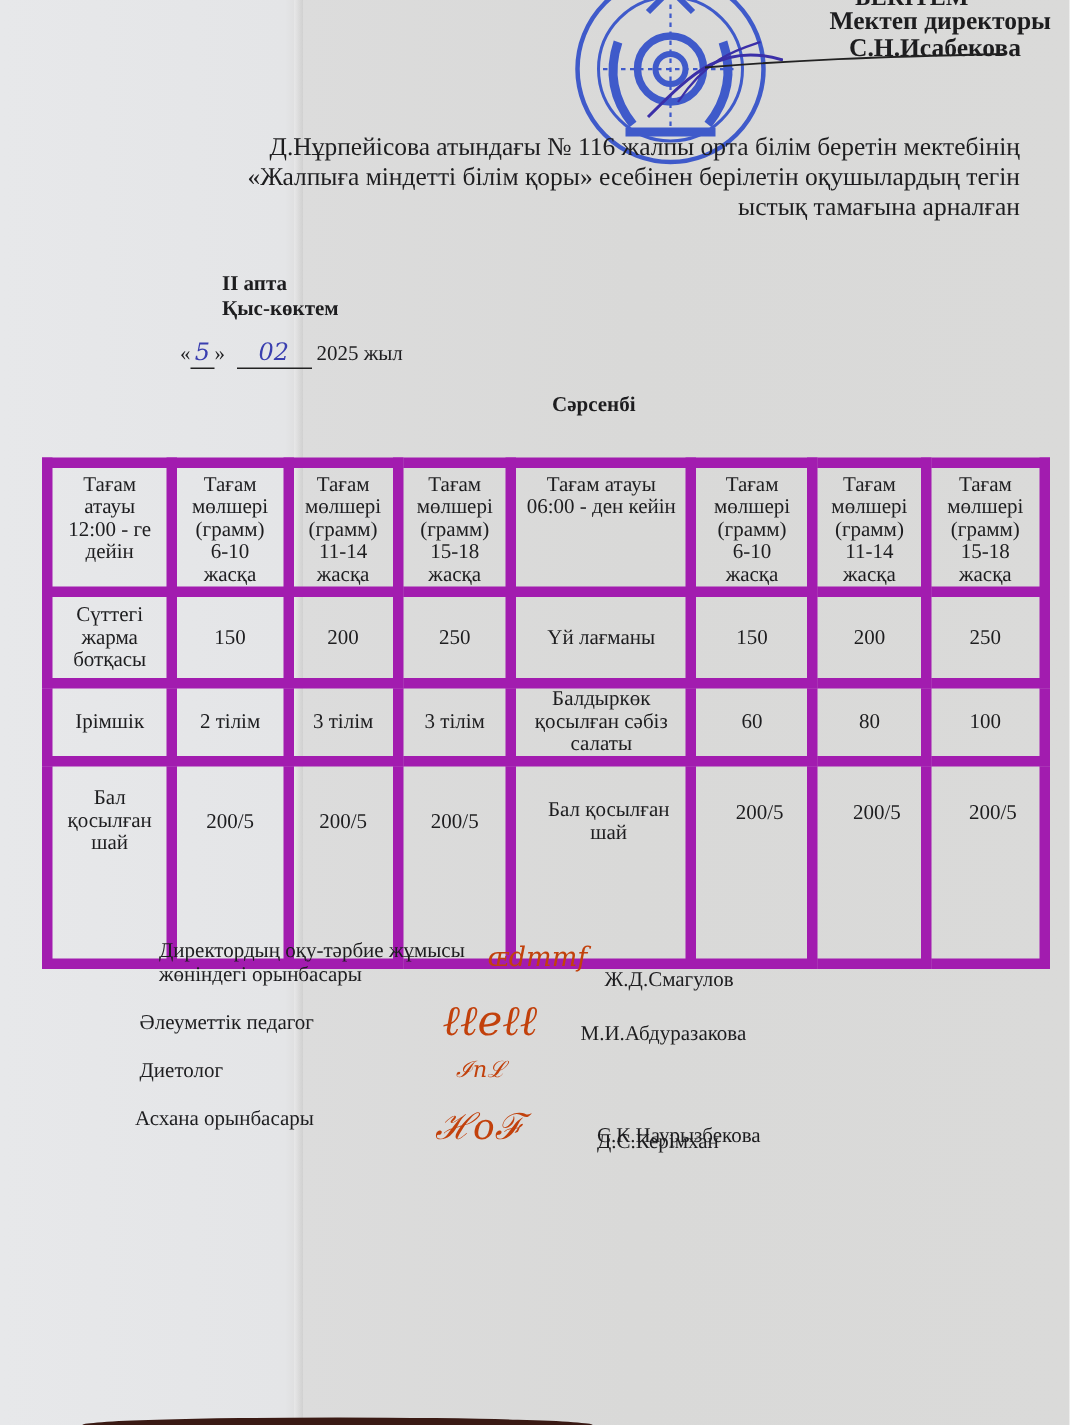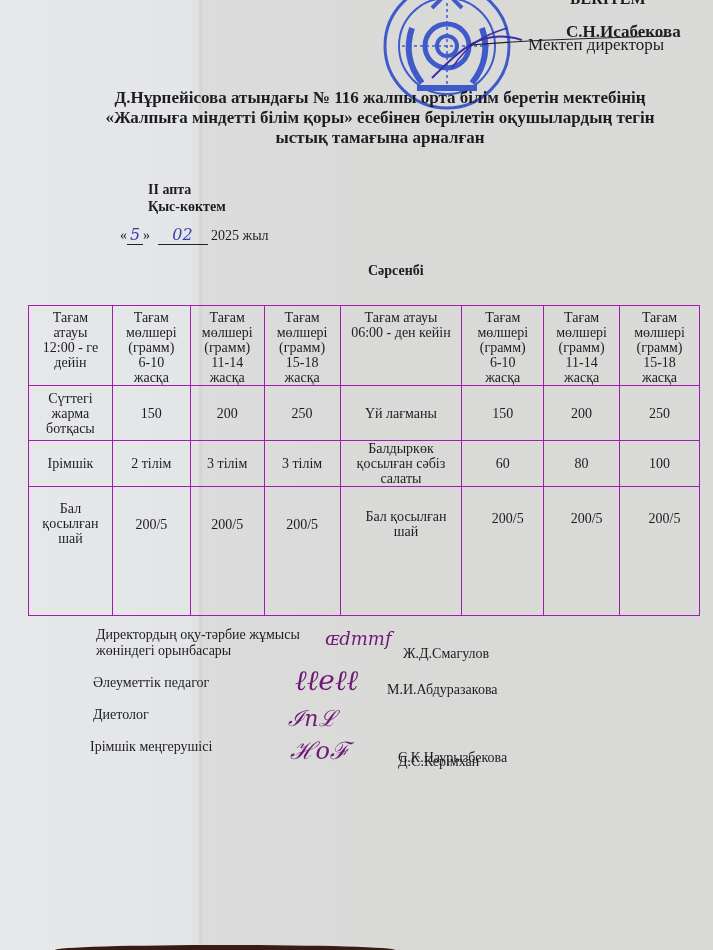--- a/index.html
+++ b/index.html
@@ -10,52 +10,52 @@
     color:#1d1d1f;
   }
   .paper-fold { position:absolute; left:196px; top:0; width:6px; height:950px;
     background: linear-gradient(90deg, rgba(255,255,255,0.25), rgba(0,0,0,0.05)); }
   .bottom-edge { position:absolute; left:55px; top:945px; width:340px; height:10px;
     background:#3a1a14; border-radius:50% 50% 0 0; }
   .abs { position:absolute; }
 
   
   .approve-title { left:570px; top:-10px; font-weight:bold; font-size:16px; }
-  .approve-role  { left:528px; top:4px; font-weight:normal; font-size:17px;margin-top:31px; }
+  .approve-role  { left:553px; top:4px; font-weight:bold; font-size:17px; }
   .approve-name  { left:566px; top:22px; font-weight:bold; font-size:17px;text-align:right; }
 
   
   .stamp { left:372px; top:-12px; width:150px; height:125px; }
 
   
-  .heading { left:80px; top:88px; width:600px; text-align:center; font-weight:bold; font-size:17px; line-height:20px; }
+  .heading { left:80px; top:88px; width:600px; text-align:right; font-weight:normal; font-size:17px; line-height:20px; }
 
   .meta { left:108px; top:181px; font-weight:bold; font-size:14px; line-height:17px;margin-left:40px; }
   .date { left:120px; top:225px; font-size:14px; }
   .date .hand { font-family:"DejaVu Serif", serif; font-style:italic; color:#3a3fb0; font-size:16px; }
   .date .line { display:inline-block; border-bottom:1px solid #222; text-align:center; }
   .day { left:368px; top:263px; font-weight:bold; font-size:14px; }
 
   
   .menu-table { left:28px; top:305px; width:672px; border-collapse:collapse; font-size:14px; }
   .menu-table td {
-    border:1px solid #a21caf; text-align:center; vertical-align:middle;
+    border:7px solid #a21caf; text-align:center; vertical-align:middle;
     line-height:15px; padding:0 2px;
   }
   .menu-table tr.head td { vertical-align:top; padding-top:4px; height:75px; }
   .menu-table tr.r1 td { height:54px; }
   .menu-table tr.r2 td { height:37px;margin-left:25px; }
   .menu-table tr.r3 td { height:98px; }
   .menu-table tr.r3 td.top { vertical-align:top; padding-top:30px; }
   .menu-table tr.r3 td.mid { vertical-align:top; padding-top:24px;padding-left:12px; }
 
   
   .sig-role { font-size:14px; line-height:16px; }
   .sig-name { font-size:14px; }
-  .sign { color:#701a75; font-family:"DejaVu Serif", serif; font-style:italic;text-align:center; }
+  .sign { color:#c2410c; font-family:"DejaVu Serif", serif; font-style:italic;text-align:center; }
 </style>
 </head>
 <body>
 
 <div class="paper-fold"></div>
 <div class="bottom-edge"></div>
 
 <div class="abs stamp">
   <svg width="150" height="125" viewBox="0 0 150 125">
     <g fill="none" stroke="#2545c8" opacity="0.85">
@@ -213,36 +213,36 @@
           <div>Бал қосылған</div>
           <div>шай</div>
         </td>
     <td class="mid">200/5</td>
     <td class="mid">200/5</td>
     <td class="mid">200/5</td>
   </tr>
 </tbody>
   </table>
 
-<div class="abs sig-role" style="left:96px;top:627px">
+<div class="abs sig-role" style="left:106px;top:627px">
   <div>Директордың оқу-тәрбие жұмысы</div>
     <div>жөніндегі орынбасары</div>
 </div>
 <div class="abs sign" style="left:325px;top:628px;font-size:18px">ɶdmmf</div>
 <div class="abs sig-name" style="left:403px;top:646px">Ж.Д.Смагулов</div>
 
 <div class="abs sig-role" style="left:93px;top:675px">
   <div>Әлеуметтік педагог</div>
 </div>
 <div class="abs sign" style="left:295px;top:664px;font-size:28px">ℓℓeℓℓ</div>
 <div class="abs sig-name" style="left:387px;top:682px">М.И.Абдуразакова</div>
 
 <div class="abs sig-role" style="left:93px;top:707px">
   <div>Диетолог</div>
 </div>
-<div class="abs sign" style="left:288px;top:702px;font-size:22px">ℐnℒ</div>
+<div class="abs sign" style="left:304px;top:702px;font-size:15px">ℐnℒ</div>
 <div class="abs sig-name" style="left:398px;top:754px">Д.С.Керімхан</div>
 
 <div class="abs sig-role" style="left:90px;top:739px">
-  <div>Ірімшік меңгерушісі</div>
+  <div>Асхана орынбасары</div>
 </div>
 <div class="abs sign" style="left:290px;top:733px;font-size:24px">ℋoℱ</div>
 <div class="abs sig-name" style="left:398px;top:750px">С.К.Наурызбекова</div>
 
 </body></html>

